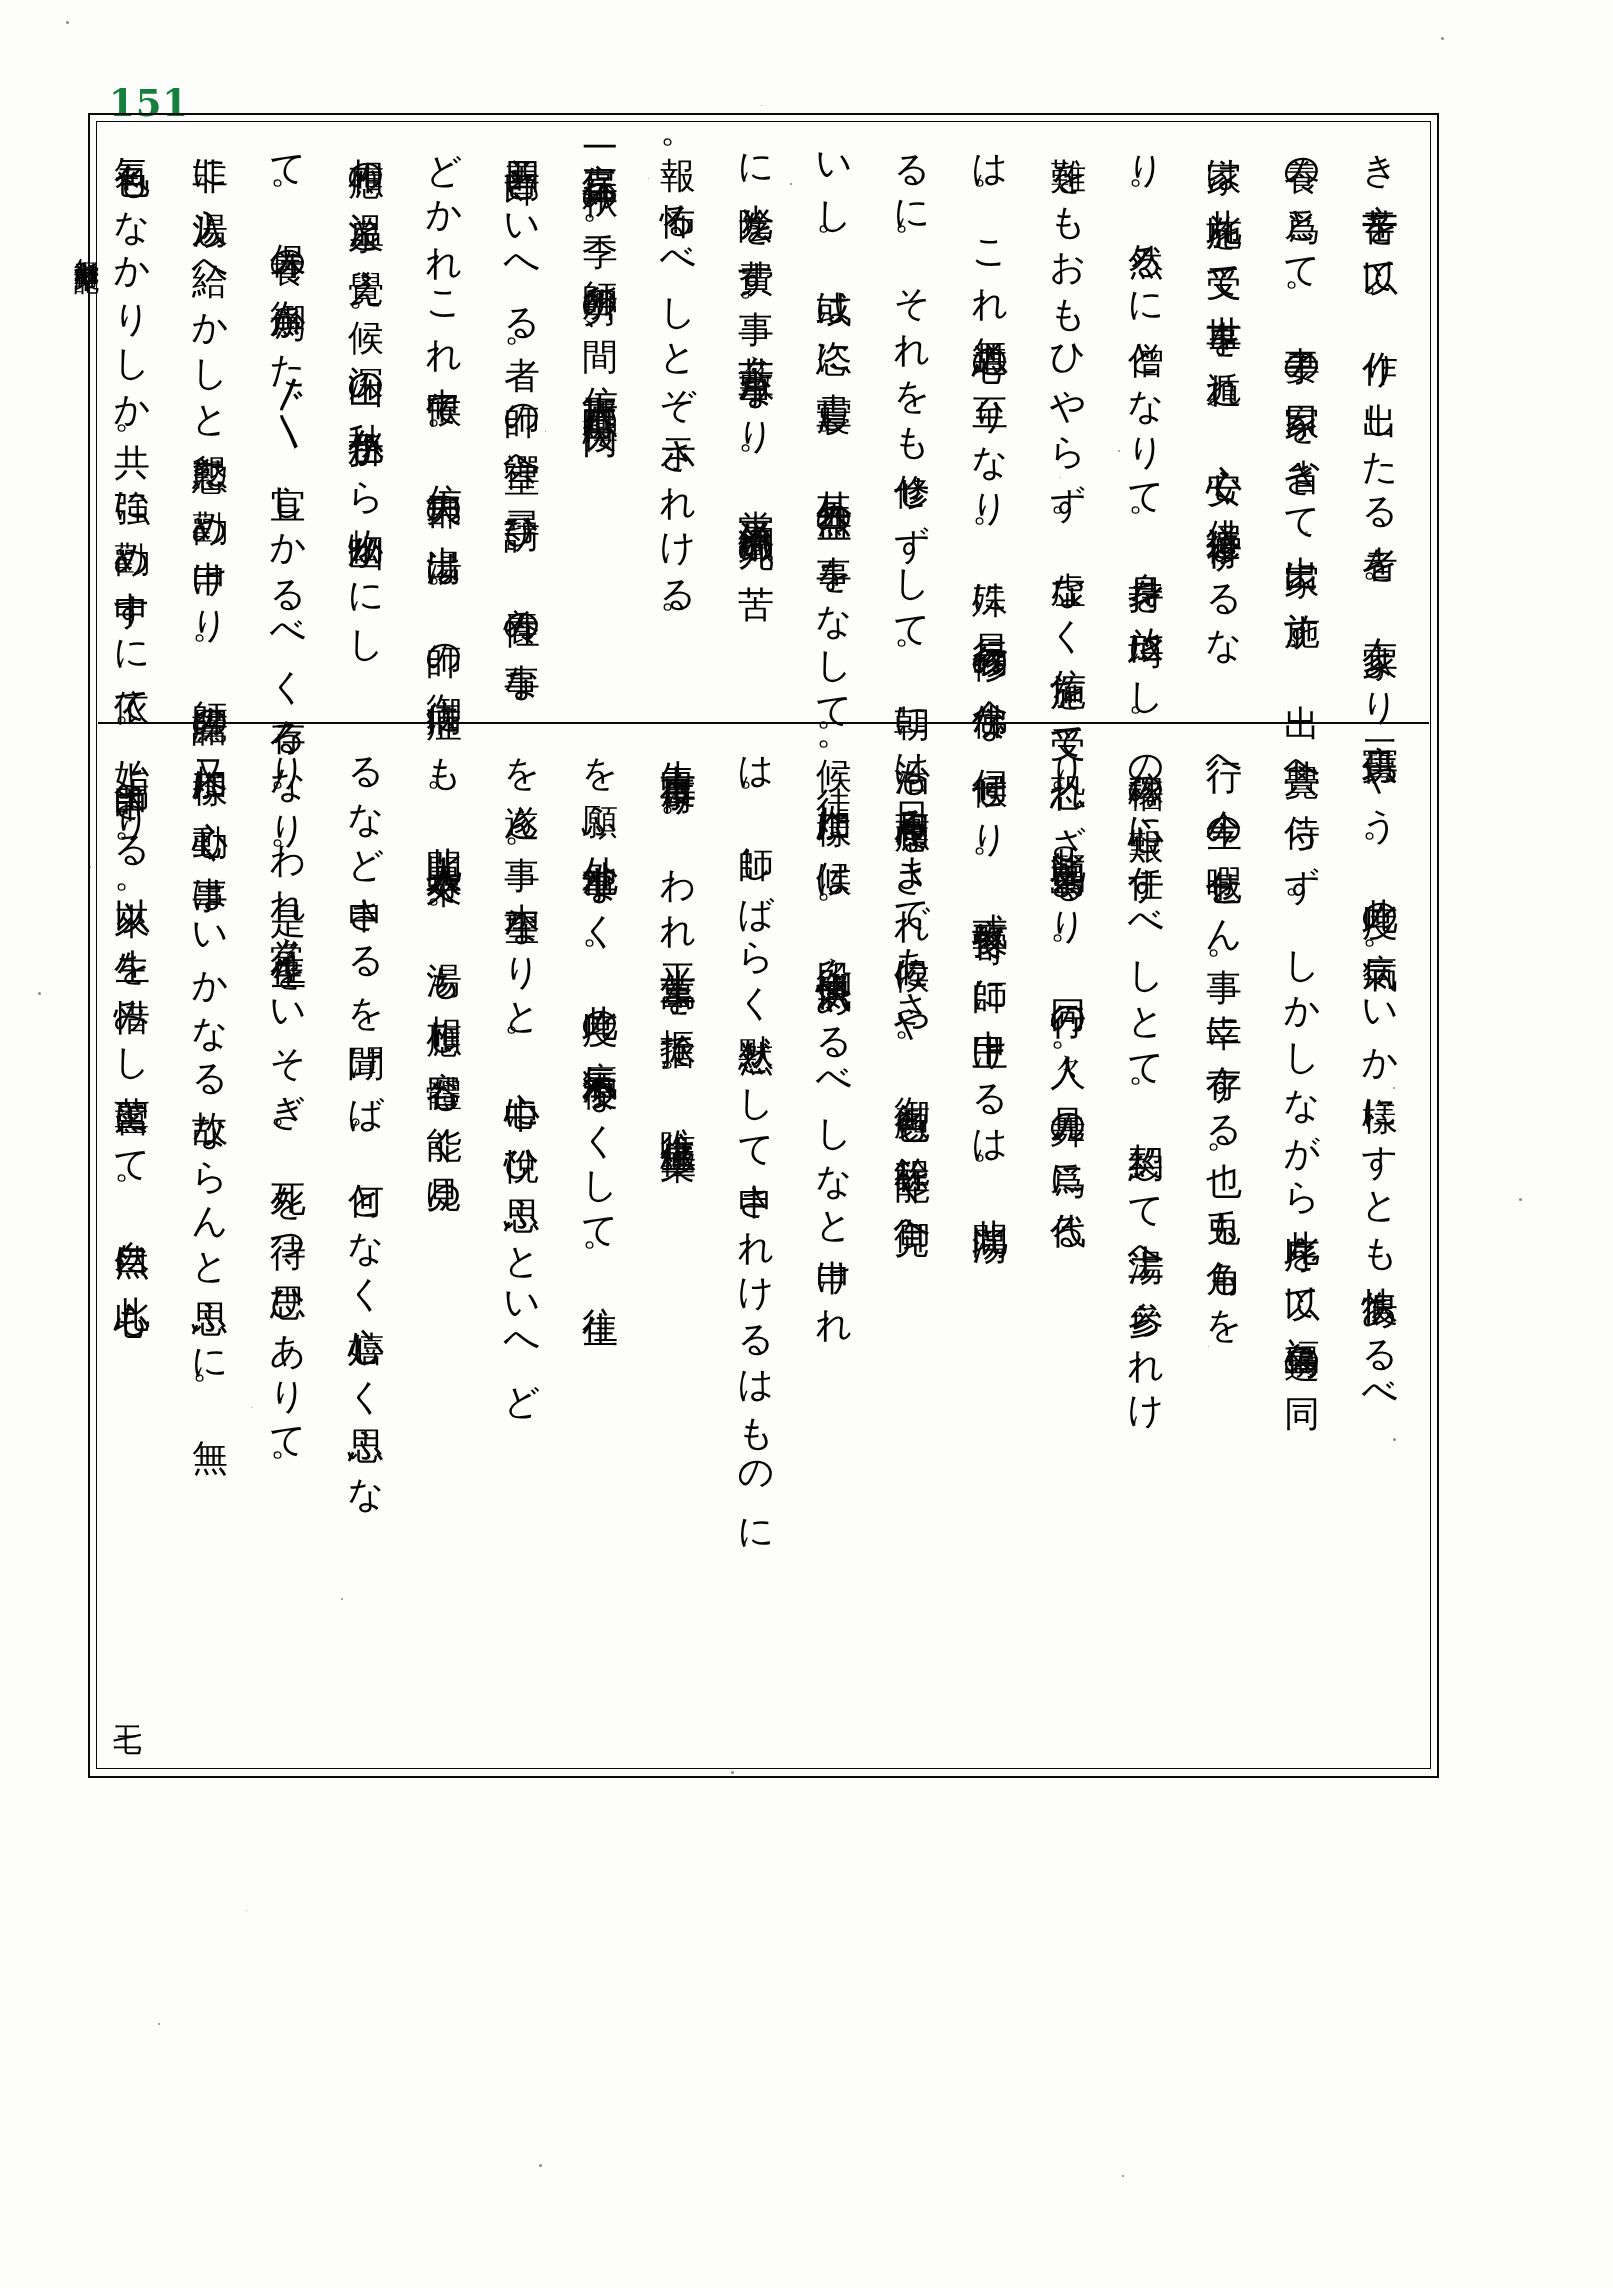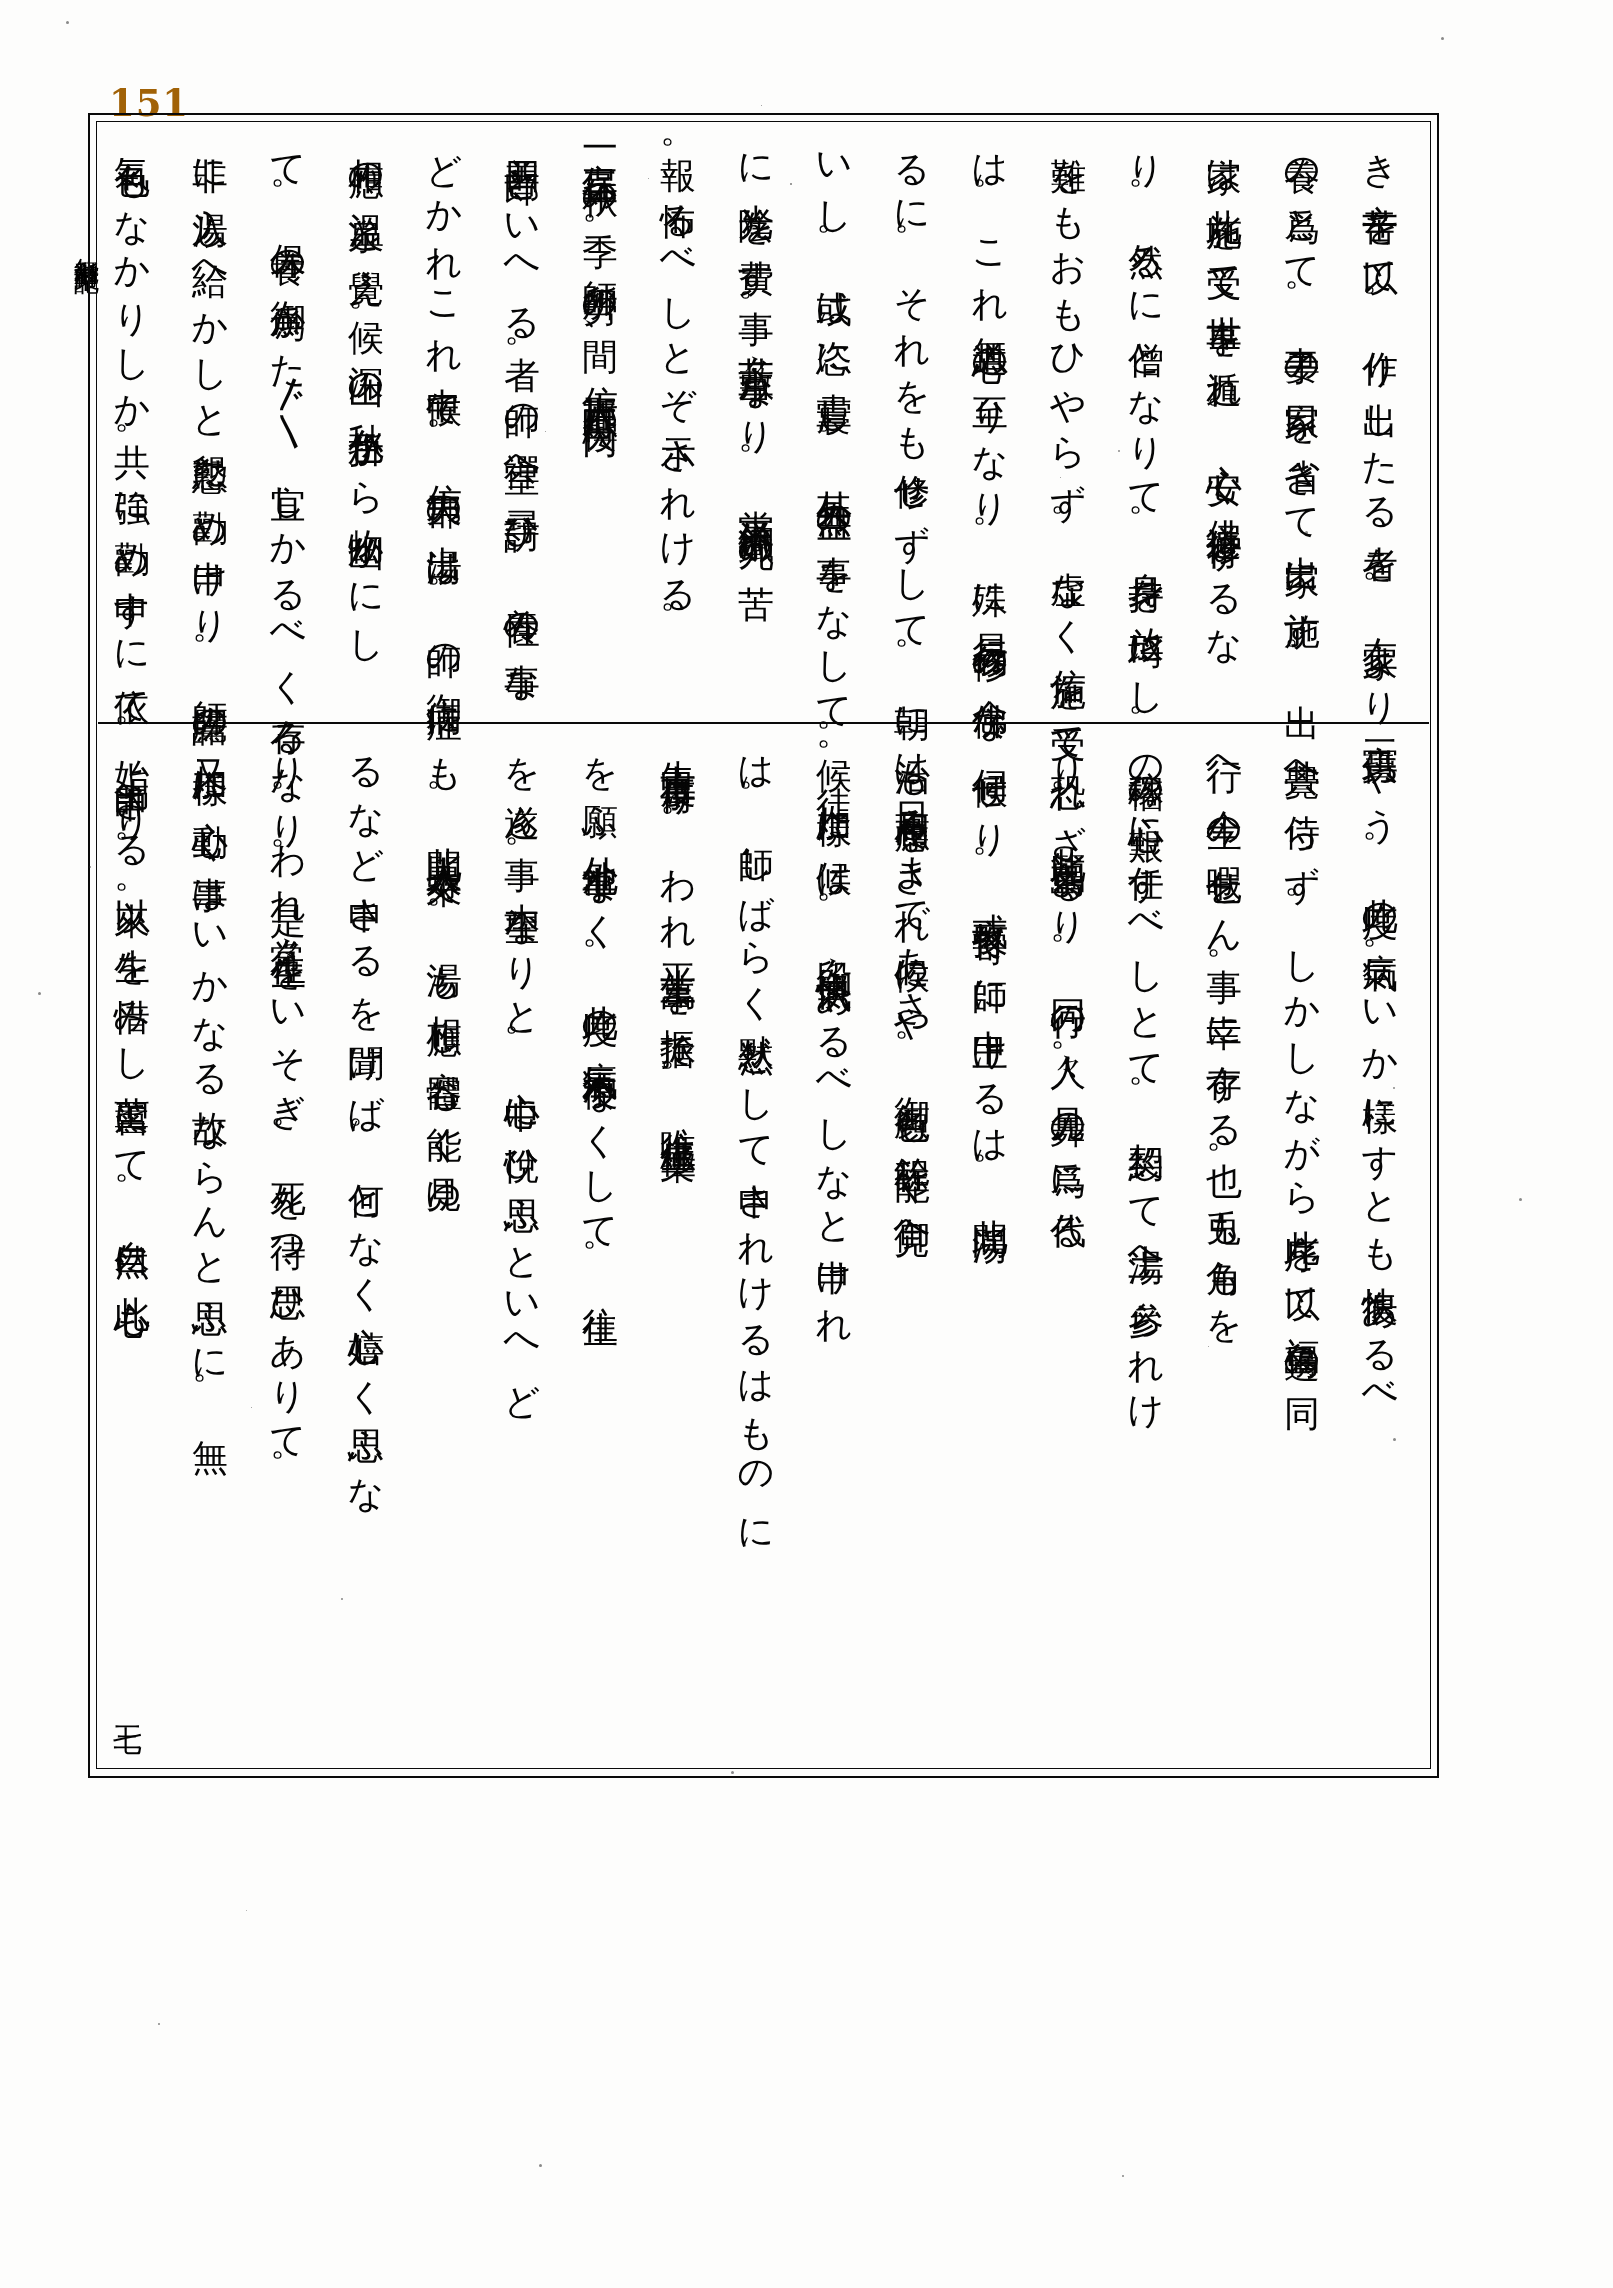--- a/index.html
+++ b/index.html
@@ -33,21 +33,21 @@
 
   
   #folio-arabic {
     position: absolute;
     left: 109px;
     top: 85px;
     font-family: "DejaVu Serif", "Liberation Serif", serif;
     font-weight: 700;
     font-size: 37px;
     letter-spacing: 0.9px;
-    color: #a16207;
+    color: #15803d;
     line-height: 1;
   }
 
   
   #running-head {
     position: absolute;
     left: 57px;
     top: 238px;
     width: 42px;
     font-size: 25px;

